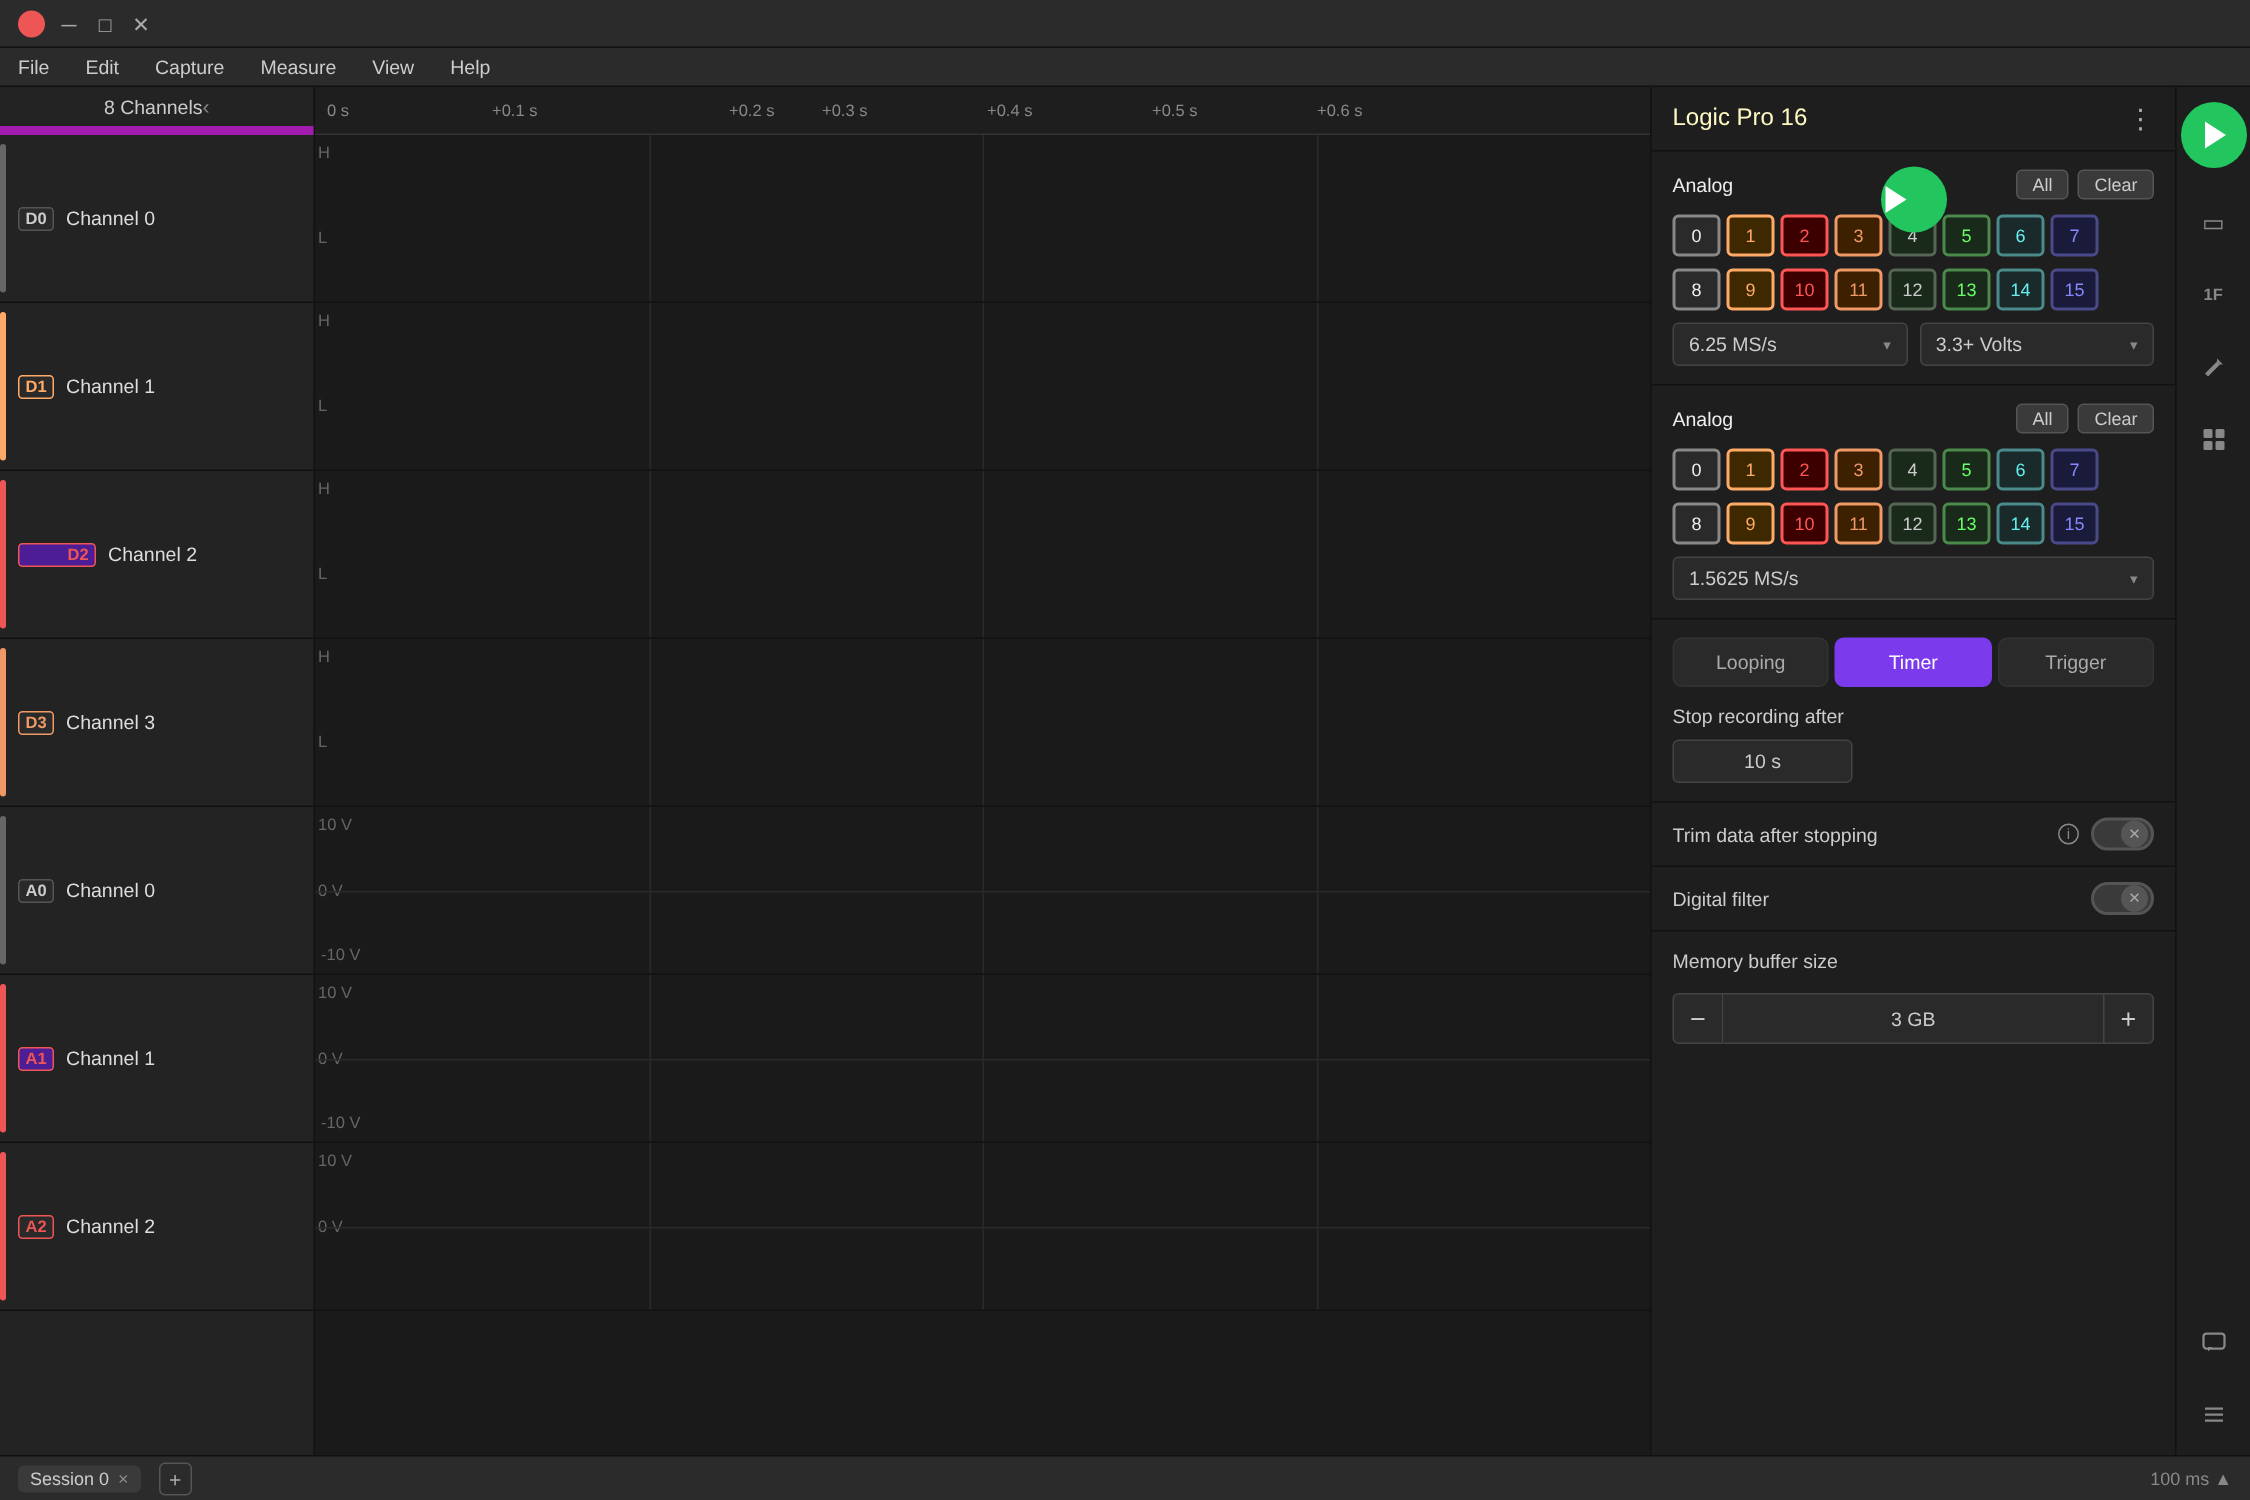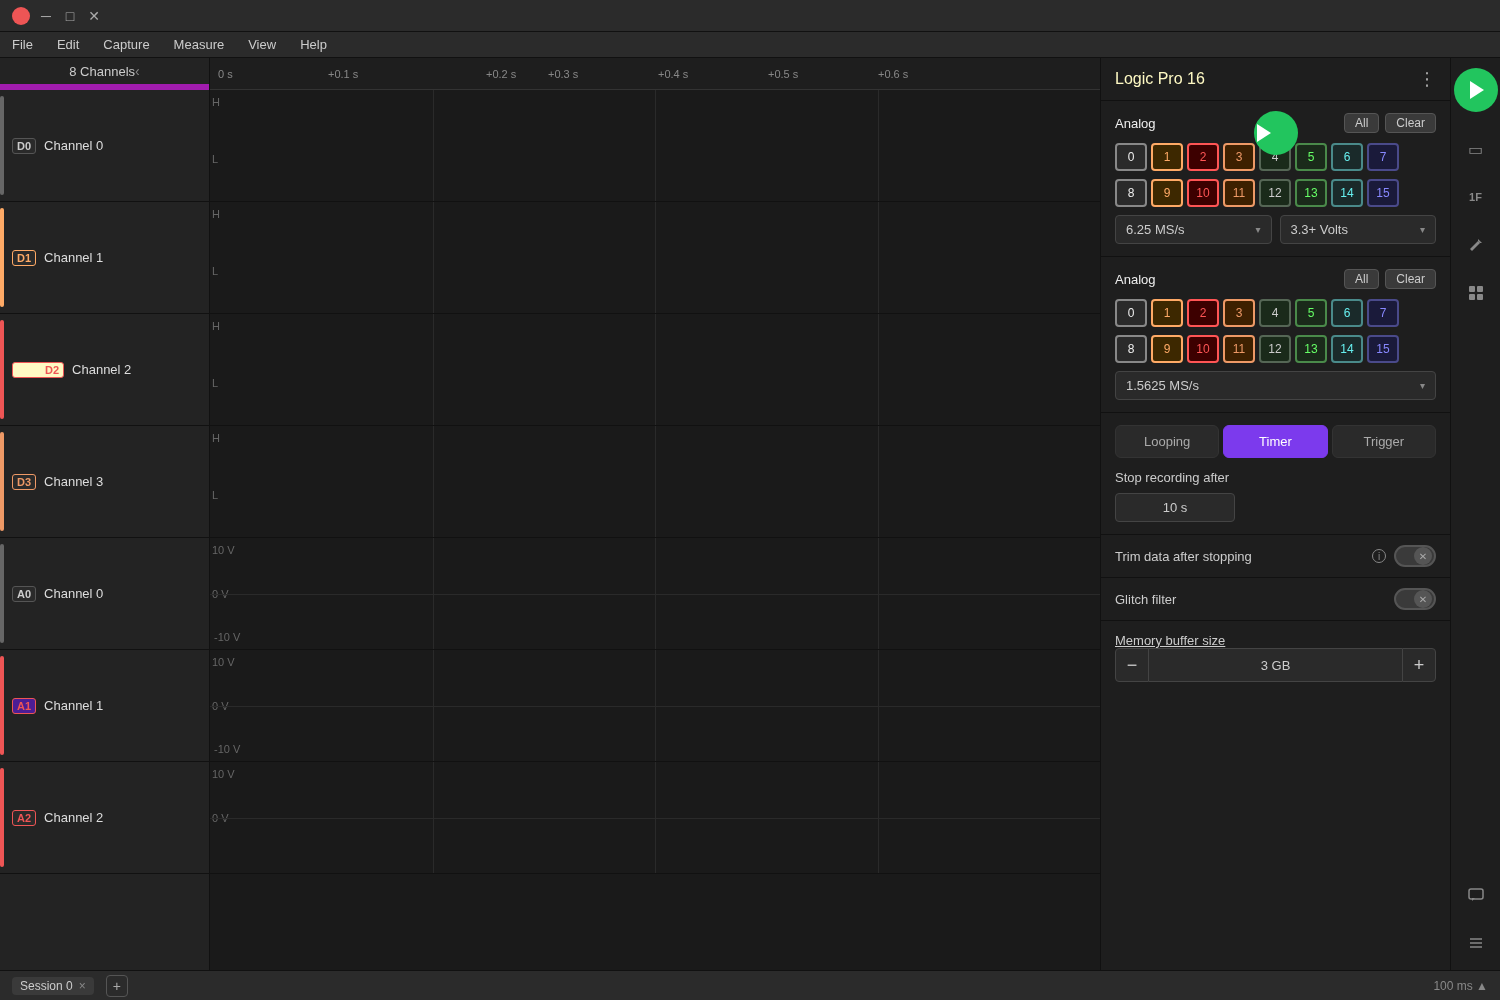--- a/index.html
+++ b/index.html
@@ -104,21 +104,21 @@
     .channel-badge {
       font-size: 11px;
       font-weight: bold;
       padding: 1px 4px;
       border-radius: 3px;
       min-width: 22px;
       text-align: center;
     }
     .badge-d0 { background: #2a2a2a; color: #ccc; border: 1px solid #555; }
     .badge-d1 { background: #2a2a2a; color: #fa6; border: 1px solid #fa6; }
-    .badge-d2 { background: #fef9c3; color: #e55; border: 1px solid #e55; padding-left: 32px; }
+    .badge-d2 { background: #4c1d95; color: #e55; border: 1px solid #e55; padding-left: 32px; }
     .badge-d3 { background: #2a2a2a; color: #e96; border: 1px solid #e96; }
     .badge-a0 { background: #2a2a2a; color: #ccc; border: 1px solid #555; }
     .badge-a1 { background: #4c1d95; color: #e55; border: 1px solid #e55; }
     .badge-a2 { background: #2a2a2a; color: #e55; border: 1px solid #e55; }
 
     .channel-left-bar {
       width: 4px;
       height: 90%;
       position: absolute;
       left: 0;
@@ -357,21 +357,21 @@
       justify-content: center;
       font-size: 10px;
       color: #aaa;
     }
 
     
     .memory-section {
       padding: 12px 14px;
       border-top: 1px solid #111;
     }
-    .memory-label { font-size: 13px; color: #ccc; margin-bottom: 0; text-decoration: underline; }
+    .memory-label { font-size: 13px; color: #ccc; margin-bottom: 14px; }
     .memory-control {
       display: flex;
       align-items: center;
       gap: 0;
     }
     .mem-btn {
       width: 34px; height: 34px;
       background: #2a2a2a;
       border: 1px solid #444;
       color: #ccc;
@@ -722,21 +722,21 @@
 
     <div class="toggle-row">
       <span class="toggle-label">Trim data after stopping</span>
       <span class="info-icon">i</span>
       <div class="toggle" style="margin-left:8px;">
         <div class="toggle-x">✕</div>
       </div>
     </div>
 
     <div class="toggle-row">
-      <span class="toggle-label">Glitch filter</span>
+      <span class="toggle-label">Digital filter</span>
       <div class="toggle" style="margin-left:8px;">
         <div class="toggle-x">✕</div>
       </div>
     </div>
 
     <div class="memory-section">
       <div class="memory-label">Memory buffer size</div>
       <div class="memory-control">
         <button class="mem-btn">−</button>
         <div class="mem-value">3 GB</div>

